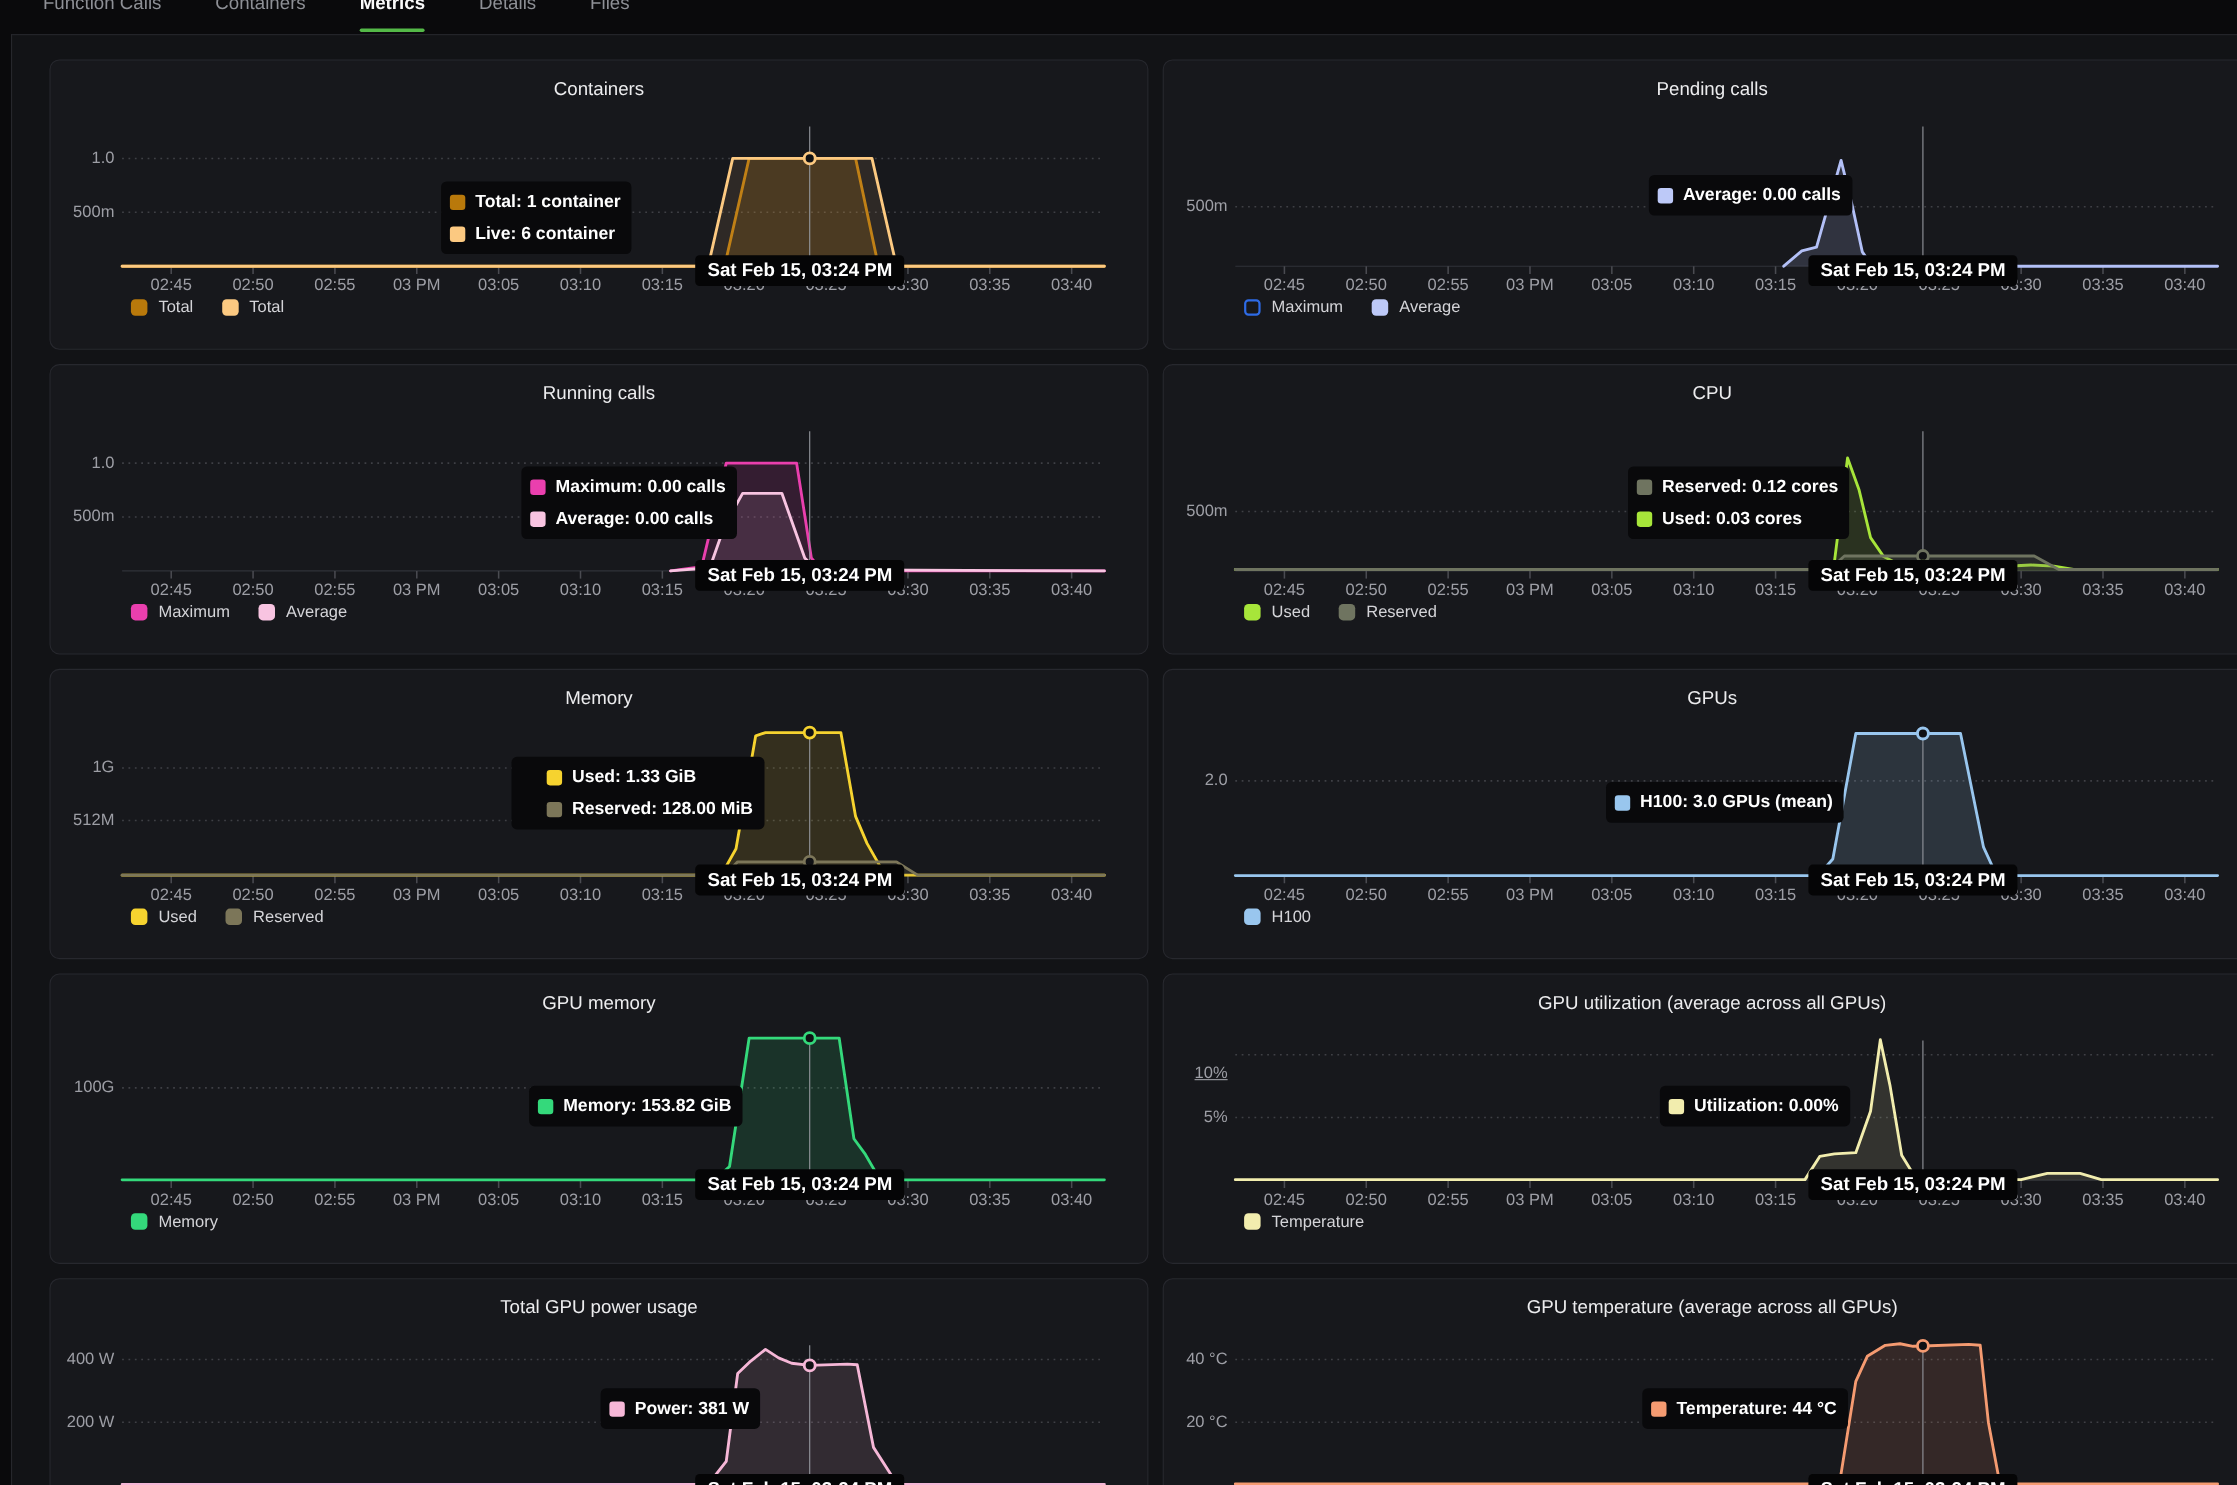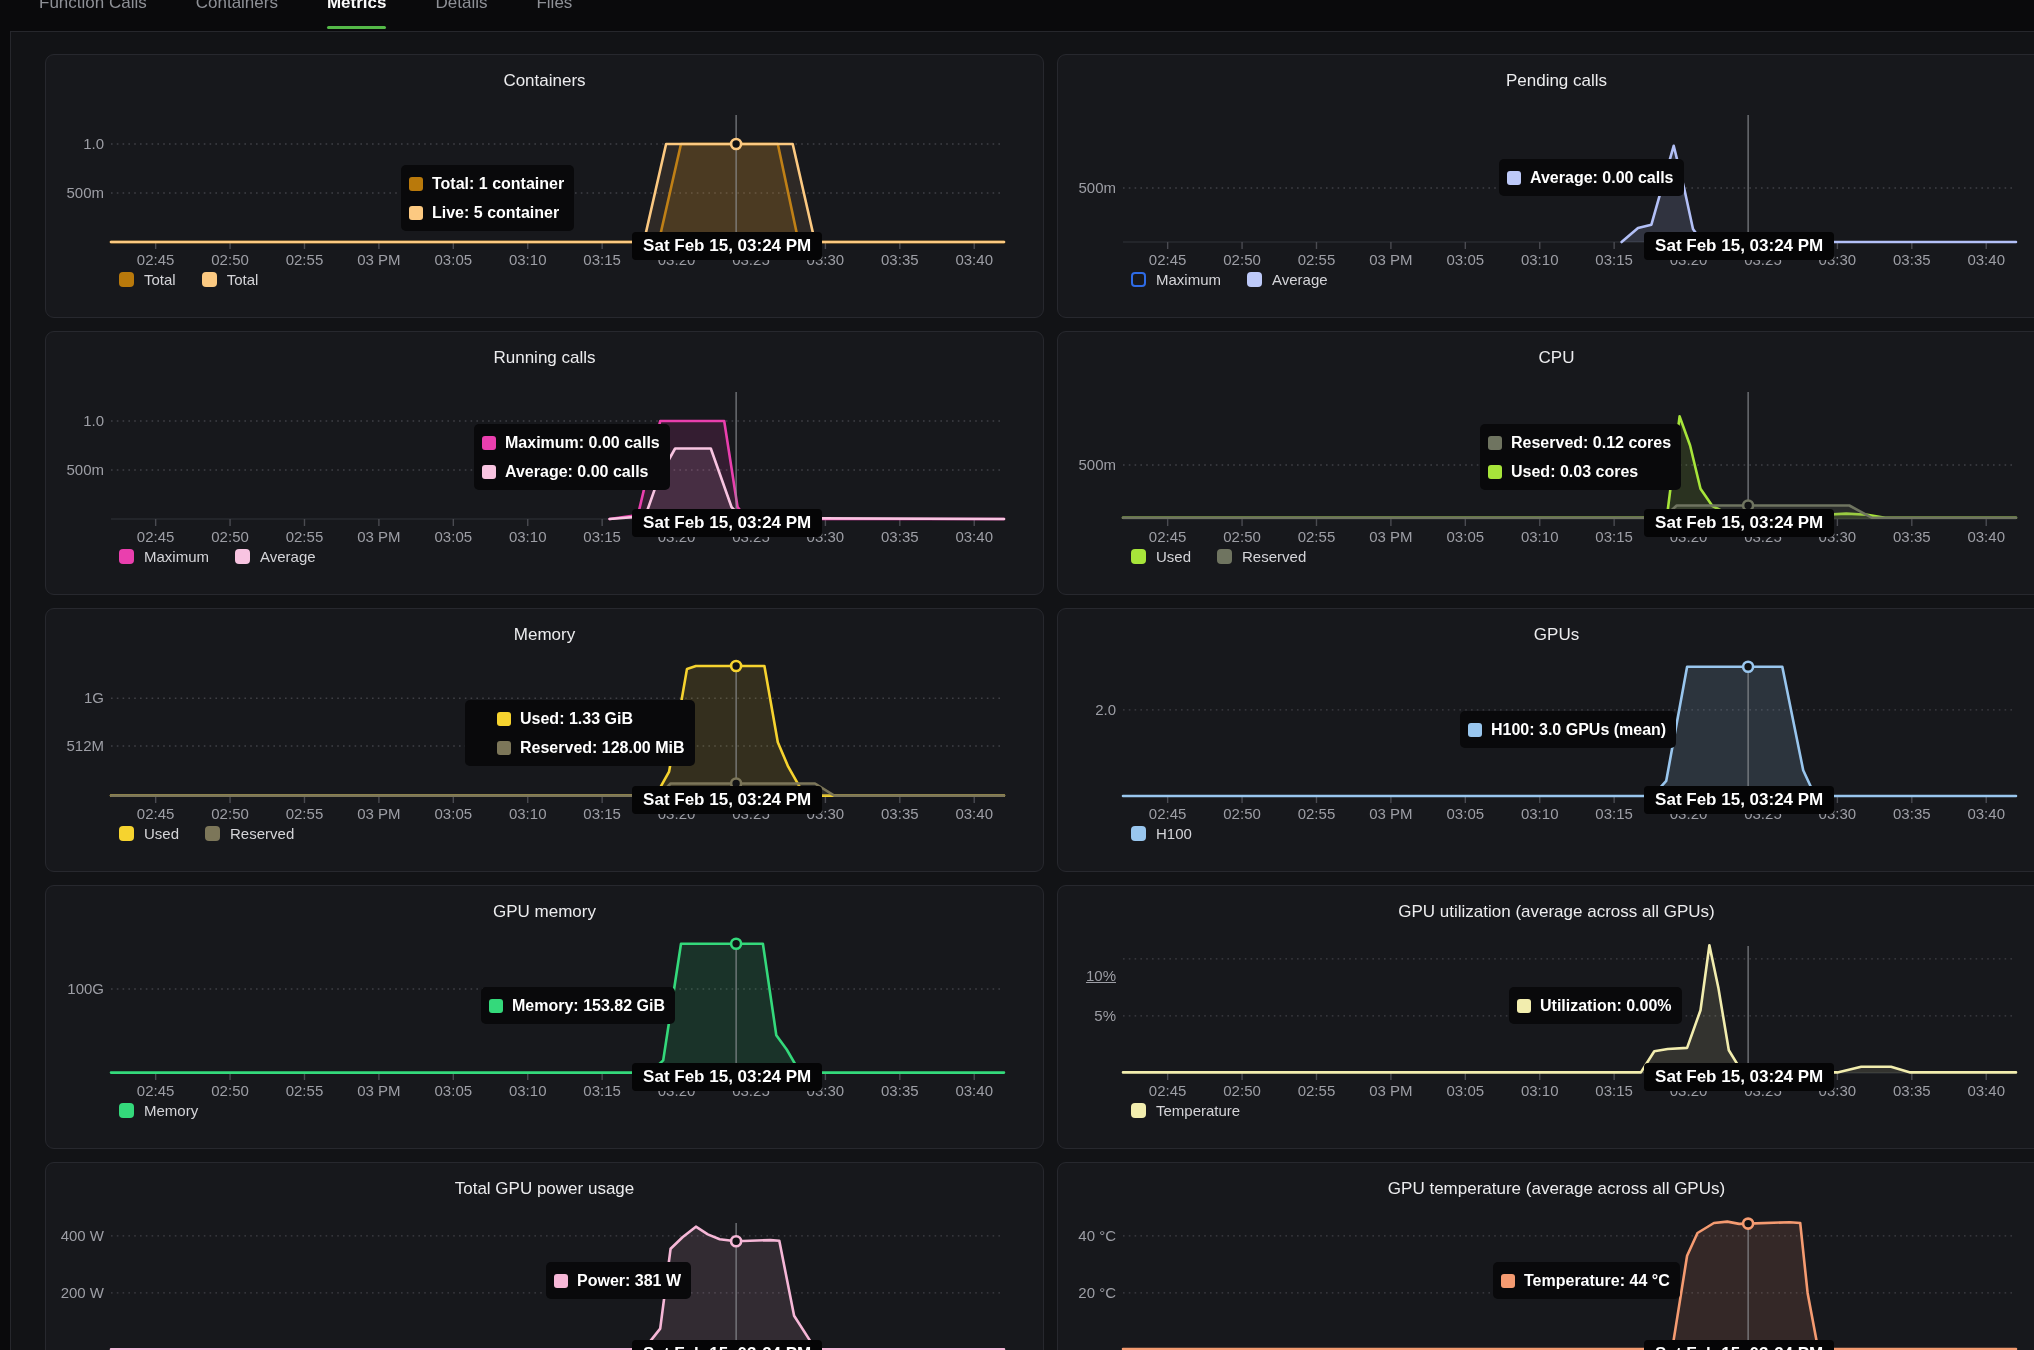--- a/index.html
+++ b/index.html
@@ -120,21 +120,21 @@
           <span class="legend-label">Total</span>
         </div>
       </div>
     <div class="tooltip" style="left: 355px; top: 110px;">
         <div class="tooltip-row">
           <span class="tooltip-swatch" style="background: rgb(185, 121, 11);"></span>
           <span class="tooltip-text">Total: 1 container</span>
         </div>
         <div class="tooltip-row">
           <span class="tooltip-swatch" style="background: rgb(252, 201, 129);"></span>
-          <span class="tooltip-text">Live: 5 container</span>
+          <span class="tooltip-text">Live: 6 container</span>
         </div>
       </div>
     <div class="date-tooltip" style="left: 586.1px;">Sat Feb 15, 03:24 PM</div>
   </section>
     <section class="card" style="left: 1057px; top: 54px;">
     <h3 class="card-title">Pending calls</h3>
     <svg class="plot" width="999" height="160" viewBox="0 0 999 160">
         <line x1="65" y1="139" x2="958" y2="139" stroke="#303238" stroke-width="1"></line>
         <line x1="65" y1="84.98214285714286" x2="958" y2="84.98214285714286" stroke="#46474d" stroke-width="1.4" stroke-dasharray="1.6 4.2" opacity="0.85"></line>
         <line x1="109.65" y1="139" x2="109.65" y2="146" stroke="#4a4b51" stroke-width="1.4"></line>
@@ -365,21 +365,21 @@
     <div class="legend">
         <div class="legend-item">
           <span class="legend-swatch" style="background: rgb(246, 211, 47);"></span>
           <span class="legend-label">Used</span>
         </div>
         <div class="legend-item">
           <span class="legend-swatch" style="background: rgb(124, 118, 89);"></span>
           <span class="legend-label">Reserved</span>
         </div>
       </div>
-    <div class="tooltip" style="left: 419px; top: 91px; padding-left: 32px;">
+    <div class="tooltip" style="left: 419px; top: 79px; padding-left: 32px;">
         <div class="tooltip-row">
           <span class="tooltip-swatch" style="background: rgb(246, 211, 47);"></span>
           <span class="tooltip-text">Used: 1.33 GiB</span>
         </div>
         <div class="tooltip-row">
           <span class="tooltip-swatch" style="background: rgb(124, 118, 89);"></span>
           <span class="tooltip-text">Reserved: 128.00 MiB</span>
         </div>
       </div>
     <div class="date-tooltip" style="left: 586.1px;">Sat Feb 15, 03:24 PM</div>

